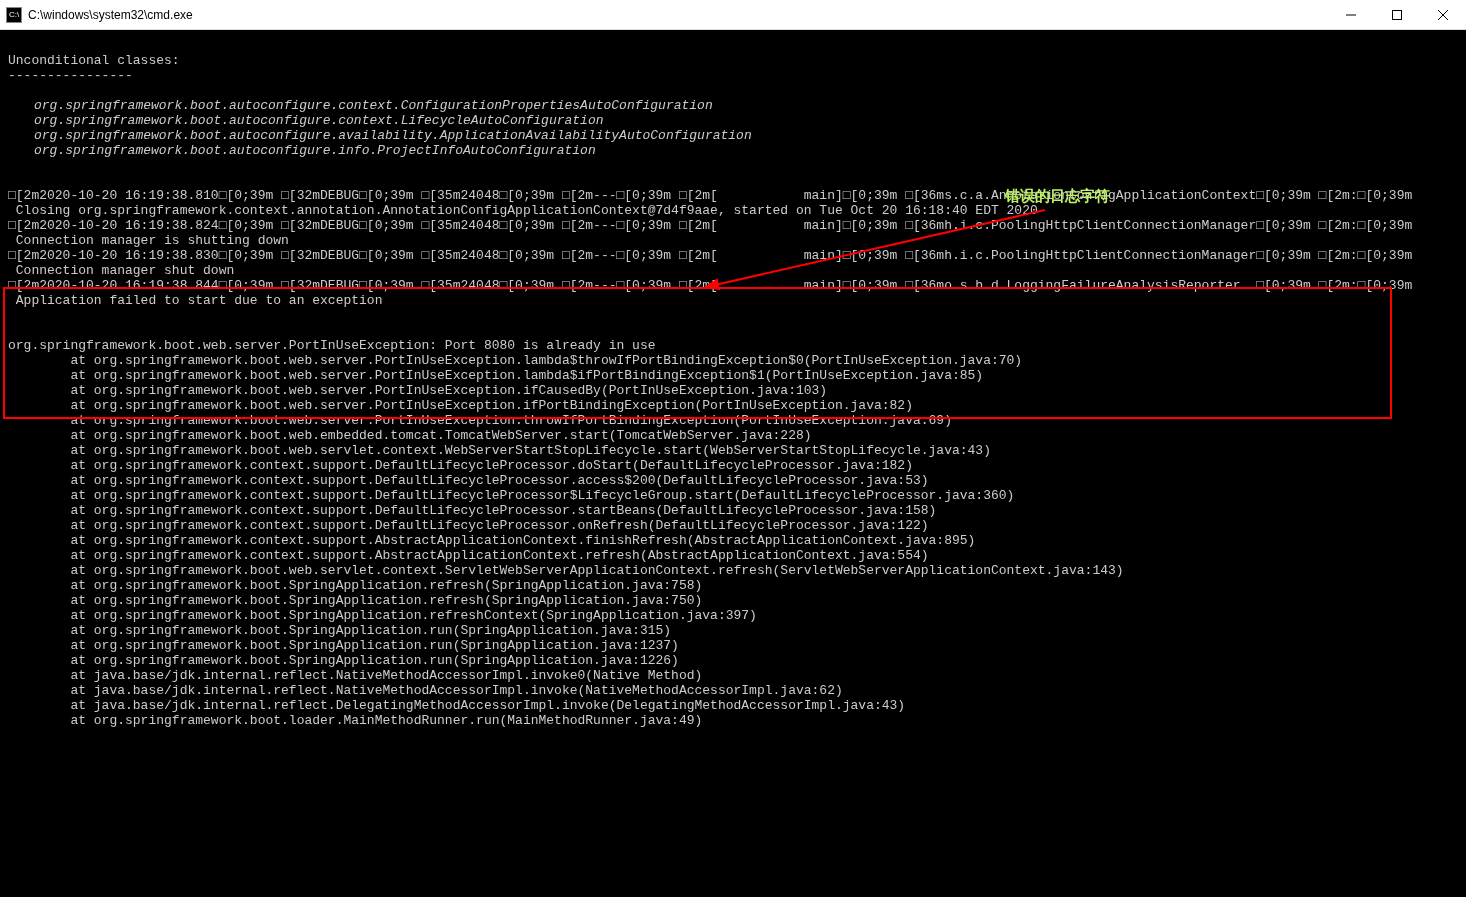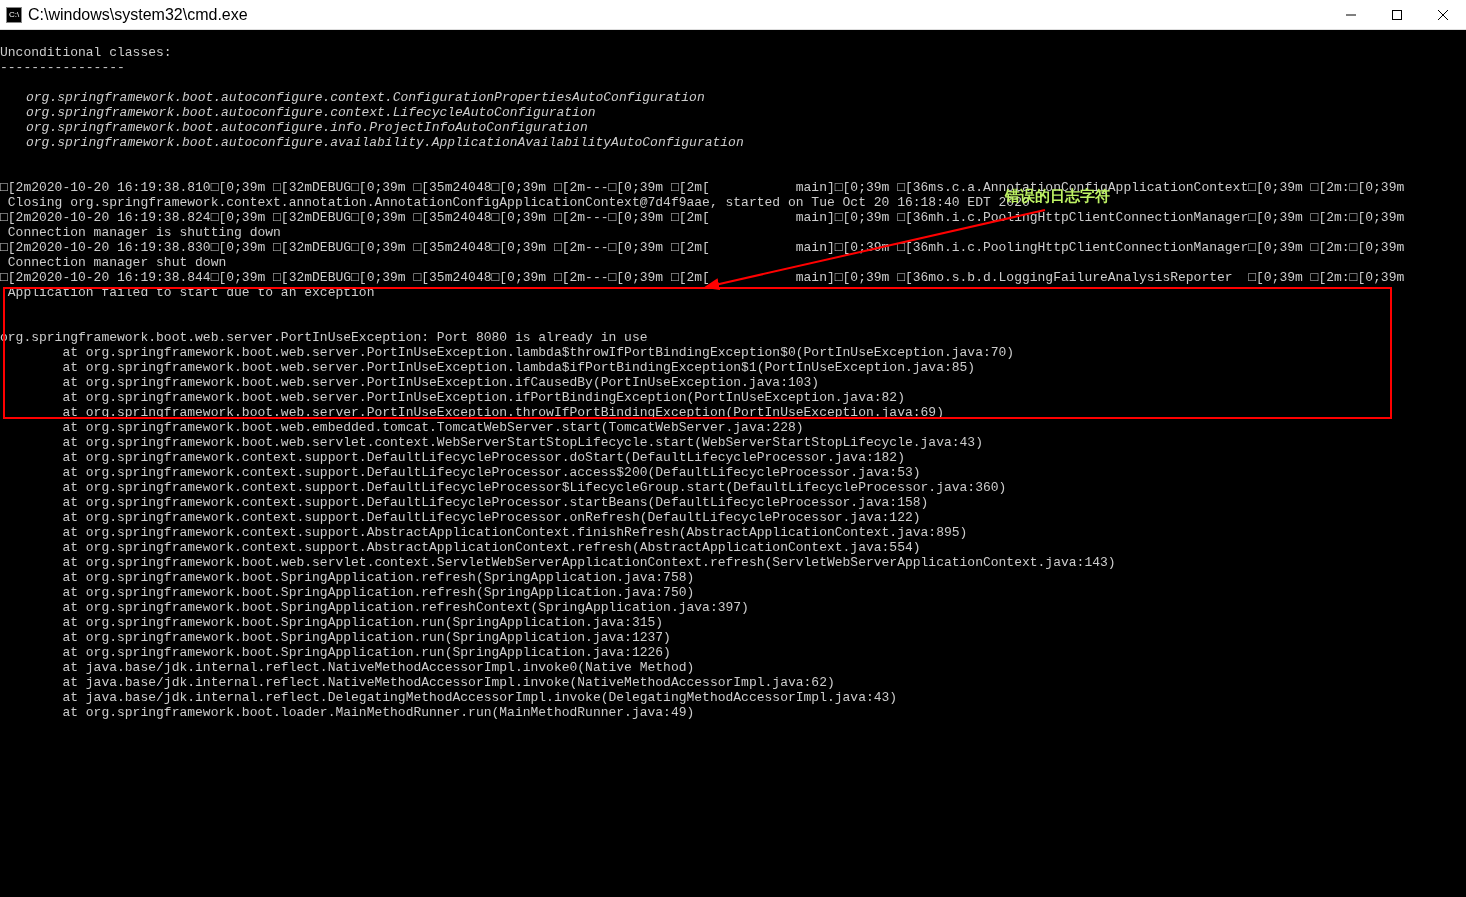--- a/index.html
+++ b/index.html
@@ -34,38 +34,38 @@
   border: 1px solid #888;
   display: flex;
   align-items: center;
   justify-content: center;
   font-size: 8px;
   color: #fff;
   font-family: sans-serif;
 }
 .title-text {
   color: #000;
-  font-size: 16px;
+  font-size: 12px;
   font-family: 'Segoe UI', sans-serif;
 }
 .titlebar-right {
   display: flex;
 }
 .win-btn {
   width: 46px;
   height: 30px;
   display: flex;
   align-items: center;
   justify-content: center;
   font-family: 'Segoe UI', sans-serif;
   color: #000;
 }
 .win-btn svg { stroke: #000; }
 .terminal {
-  padding: 0;
+  padding: 8px;
   white-space: pre;
   line-height: 15px;
   color: #ccc;
 }
 .indent { padding-left: 26px; display: block; font-style: italic; }
 .hl-box {
   position: absolute;
   border: 2px solid #f00;
   pointer-events: none;
 }
@@ -108,22 +108,22 @@
     </div>
   </div>
 </div>
 
 <div class="terminal">
 <span>Unconditional classes:</span>
 <span>----------------</span>
 
 <span id="class-list"><span class="indent">org.springframework.boot.autoconfigure.context.ConfigurationPropertiesAutoConfiguration
 </span><span class="indent">org.springframework.boot.autoconfigure.context.LifecycleAutoConfiguration
+</span><span class="indent">org.springframework.boot.autoconfigure.availability.ApplicationAvailabilityAutoConfiguration
 </span><span class="indent">org.springframework.boot.autoconfigure.info.ProjectInfoAutoConfiguration
-</span><span class="indent">org.springframework.boot.autoconfigure.availability.ApplicationAvailabilityAutoConfiguration
 </span></span>
 
 <span id="error-lines">□[2m2020-10-20 16:19:38.810□[0;39m □[32mDEBUG□[0;39m □[35m24048□[0;39m □[2m---□[0;39m □[2m[           main]□[0;39m □[36ms.c.a.AnnotationConfigApplicationContext□[0;39m □[2m:□[0;39m
  Closing org.springframework.context.annotation.AnnotationConfigApplicationContext@7d4f9aae, started on Tue Oct 20 16:18:40 EDT 2020
 □[2m2020-10-20 16:19:38.824□[0;39m □[32mDEBUG□[0;39m □[35m24048□[0;39m □[2m---□[0;39m □[2m[           main]□[0;39m □[36mh.i.c.PoolingHttpClientConnectionManager□[0;39m □[2m:□[0;39m
  Connection manager is shutting down
 □[2m2020-10-20 16:19:38.830□[0;39m □[32mDEBUG□[0;39m □[35m24048□[0;39m □[2m---□[0;39m □[2m[           main]□[0;39m □[36mh.i.c.PoolingHttpClientConnectionManager□[0;39m □[2m:□[0;39m
  Connection manager shut down
 □[2m2020-10-20 16:19:38.844□[0;39m □[32mDEBUG□[0;39m □[35m24048□[0;39m □[2m---□[0;39m □[2m[           main]□[0;39m □[36mo.s.b.d.LoggingFailureAnalysisReporter  □[0;39m □[2m:□[0;39m
  Application failed to start due to an exception

